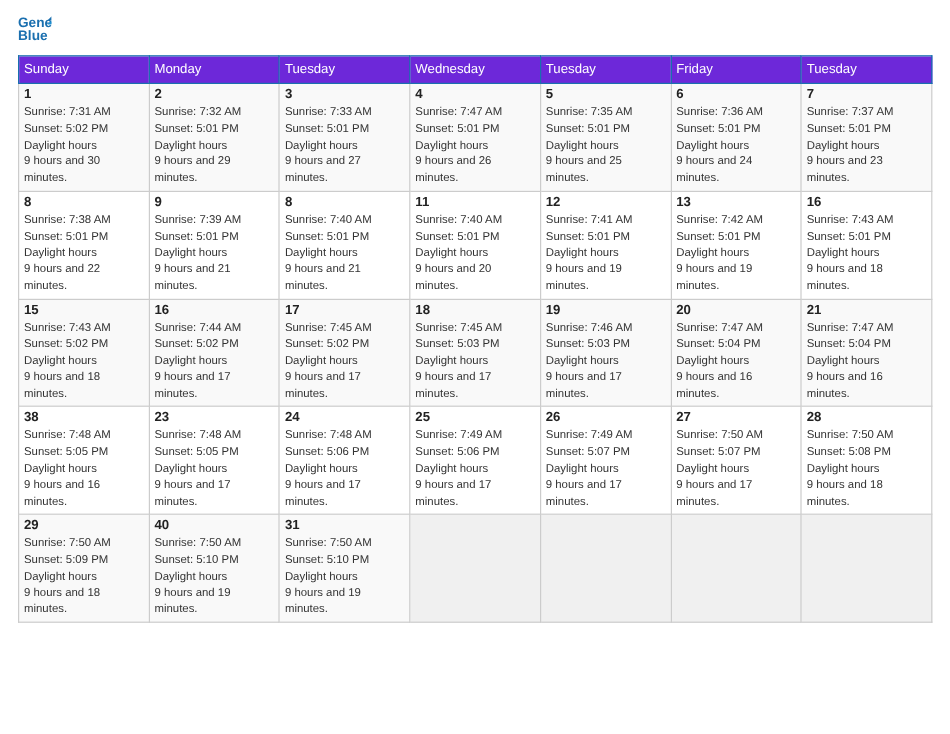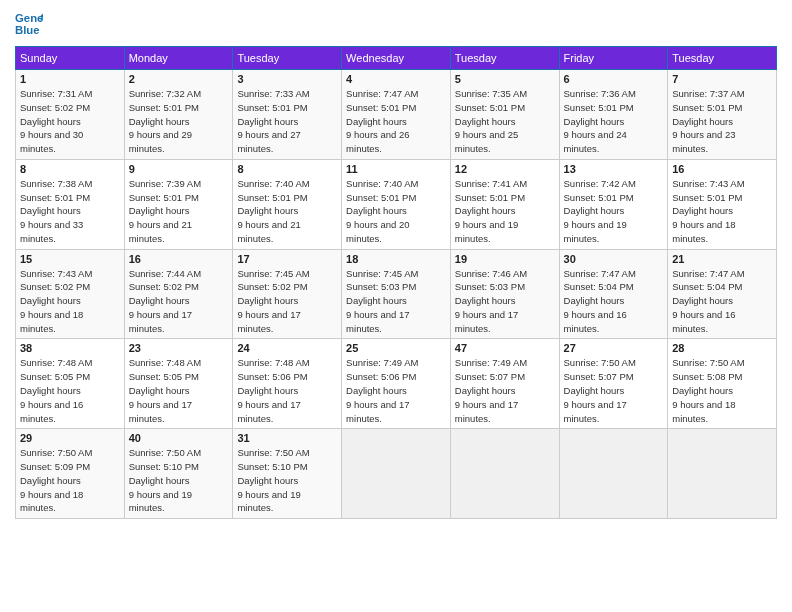--- a/index.html
+++ b/index.html
@@ -192,21 +192,21 @@
         </div>
       </td>
         </tr>
         <tr>
           <td>
         <span class="day-num">8</span>
         <div class="day-info">
           <span>Sunrise: 7:38 AM</span><br>
           <span>Sunset: 5:01 PM</span><br>
           <span>Daylight hours</span><br>
-          <span>9 hours and 33 minutes.</span>
+          <span>9 hours and 22 minutes.</span>
         </div>
       </td>
           <td>
         <span class="day-num">9</span>
         <div class="day-info">
           <span>Sunrise: 7:39 AM</span><br>
           <span>Sunset: 5:01 PM</span><br>
           <span>Daylight hours</span><br>
           <span>9 hours and 21 minutes.</span>
         </div>
@@ -297,21 +297,21 @@
           <td>
         <span class="day-num">19</span>
         <div class="day-info">
           <span>Sunrise: 7:46 AM</span><br>
           <span>Sunset: 5:03 PM</span><br>
           <span>Daylight hours</span><br>
           <span>9 hours and 17 minutes.</span>
         </div>
       </td>
           <td>
-        <span class="day-num">30</span>
+        <span class="day-num">20</span>
         <div class="day-info">
           <span>Sunrise: 7:47 AM</span><br>
           <span>Sunset: 5:04 PM</span><br>
           <span>Daylight hours</span><br>
           <span>9 hours and 16 minutes.</span>
         </div>
       </td>
           <td>
         <span class="day-num">21</span>
         <div class="day-info">
@@ -353,21 +353,21 @@
           <td>
         <span class="day-num">25</span>
         <div class="day-info">
           <span>Sunrise: 7:49 AM</span><br>
           <span>Sunset: 5:06 PM</span><br>
           <span>Daylight hours</span><br>
           <span>9 hours and 17 minutes.</span>
         </div>
       </td>
           <td>
-        <span class="day-num">47</span>
+        <span class="day-num">26</span>
         <div class="day-info">
           <span>Sunrise: 7:49 AM</span><br>
           <span>Sunset: 5:07 PM</span><br>
           <span>Daylight hours</span><br>
           <span>9 hours and 17 minutes.</span>
         </div>
       </td>
           <td>
         <span class="day-num">27</span>
         <div class="day-info">

